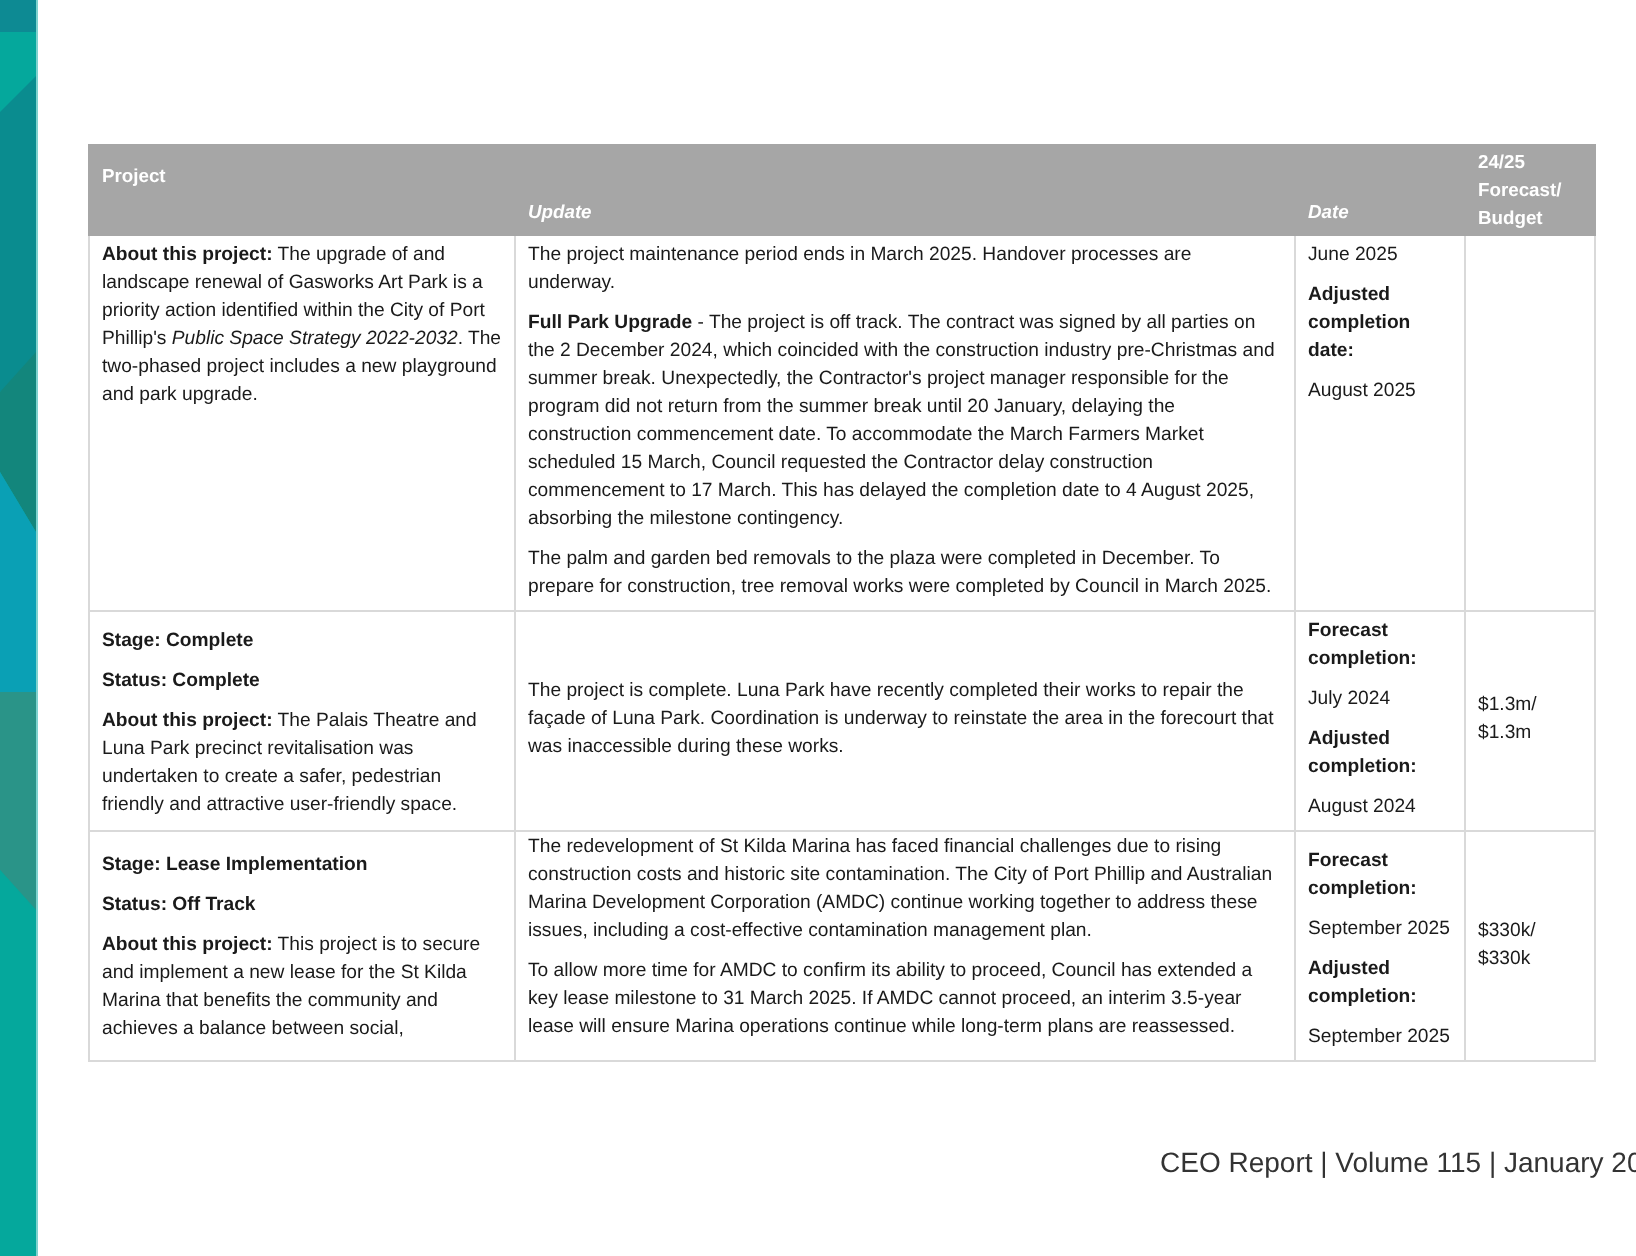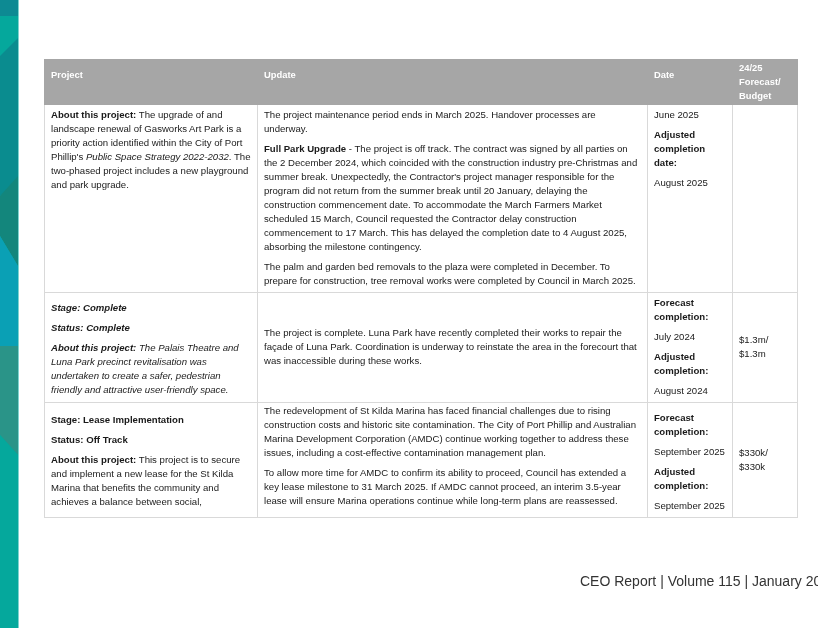--- a/index.html
+++ b/index.html
@@ -11,33 +11,33 @@
   }
   .side-strip {
     position: absolute; left: 0; top: 0; width: 18px; height: 628px;
     overflow: hidden; background: #05a89c;
   }
   .side-strip svg { display: block; }
   .strip-edge {
     position: absolute; left: 18px; top: 0; width: 1px; height: 628px; background: #7fd3cf;
   }
   .report-table {
-    position: absolute; left: 44px; top: 59px; width: 753px;
+    position: absolute; left: 44px; top: 72px; width: 753px;
     border-collapse: collapse; table-layout: fixed;
     font-size: 9.6px; line-height: 14px;
   }
   .report-table td, .report-table th {
     border: 1px solid #d9d9d9; vertical-align: top; padding: 3px 6px 4px 6px;
   }
   .report-table thead th {
     background: #a6a6a6; color: #ffffff; font-weight: bold; text-align: left;
     border-color: #a6a6a6; font-size: 9.4px; line-height: 14px;
   }
   .report-table thead th.top { vertical-align: top; padding-top: 8px; }
-  .report-table thead th.bottom { vertical-align: bottom; padding-bottom: 22px; }
+  .report-table thead th.bottom { vertical-align: bottom; padding-bottom: 4px; font-style: italic; }
   .report-table thead th.budget { vertical-align: top; padding-top: 1px; padding-bottom: 1px; }
   .section-row td {
     background: #efefef; font-weight: bold; padding: 2px 6px;
   }
   .b { font-weight: bold; }
   .i { font-style: italic; }
   p { margin: 0 0 6px 0; }
   p:last-child { margin-bottom: 0; }
   .mid { vertical-align: middle !important; }
   .footer {
@@ -94,21 +94,21 @@
       </td>
       <td>
         <p>June 2025</p>
         <p class="b">Adjusted completion date:</p>
         <p>August 2025</p>
       </td>
       <td></td>
     </tr>
 
     <tr>
-      <td style="padding-top:8px;font-style:italic;">
+      <td style="padding-top:8px;">
         <p class="b">Stage: Complete</p>
         <p class="b">Status: Complete</p>
         <p><span class="b">About this project:</span><span> The Palais Theatre and Luna Park precinct revitalisation was undertaken to create a safer, pedestrian friendly and attractive user-friendly space.</span></p>
       </td>
       <td class="mid">
         <p>The project is complete. Luna Park have recently completed their works to repair the façade of Luna Park. Coordination is underway to reinstate the area in the forecourt that was inaccessible during these works.</p>
       </td>
       <td>
         <p class="b">Forecast completion:</p>
         <p>July 2024</p>

